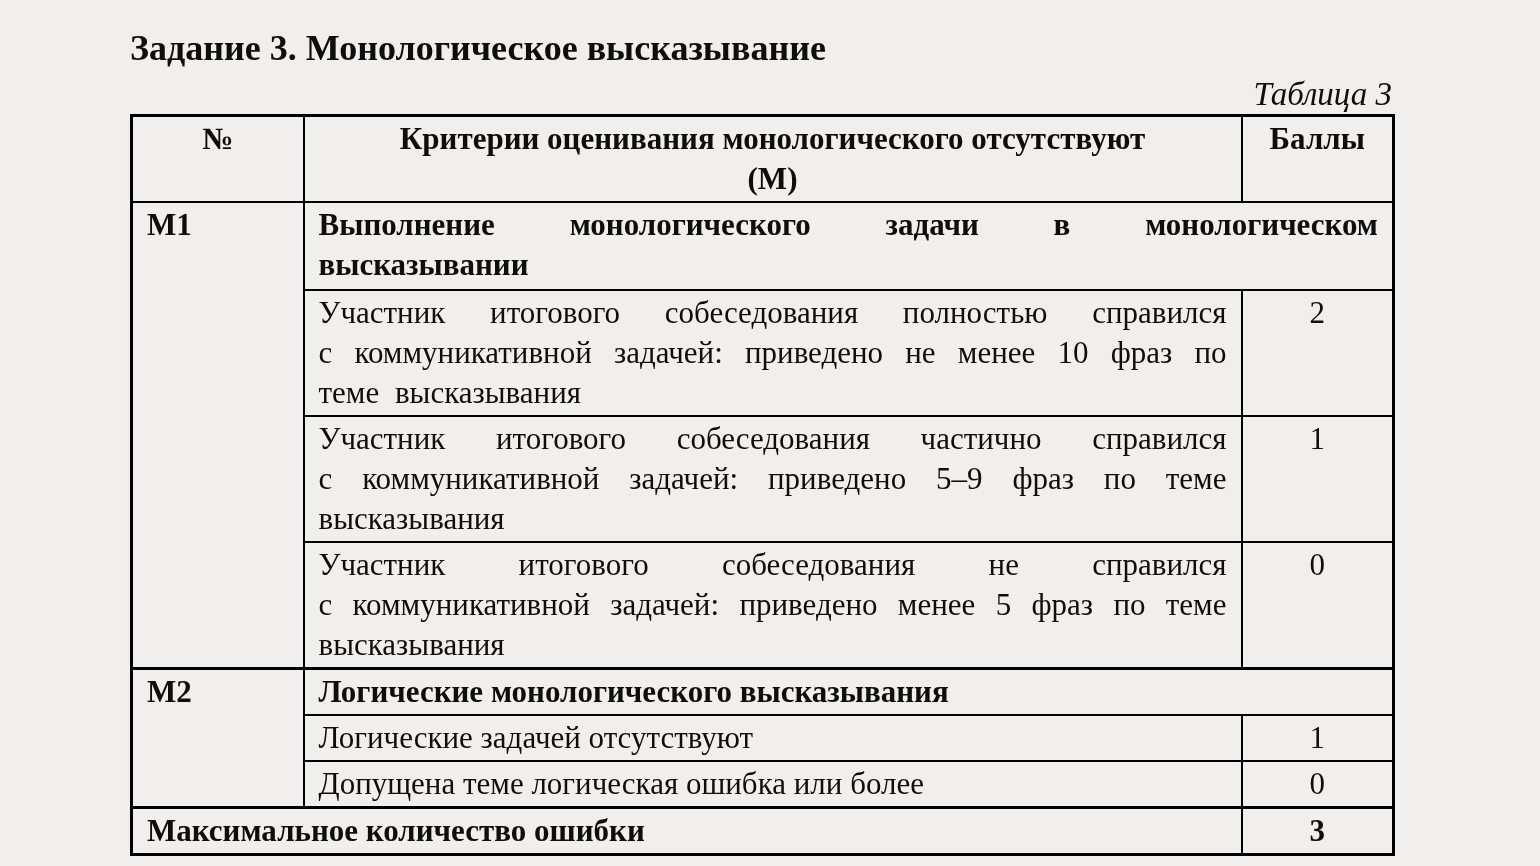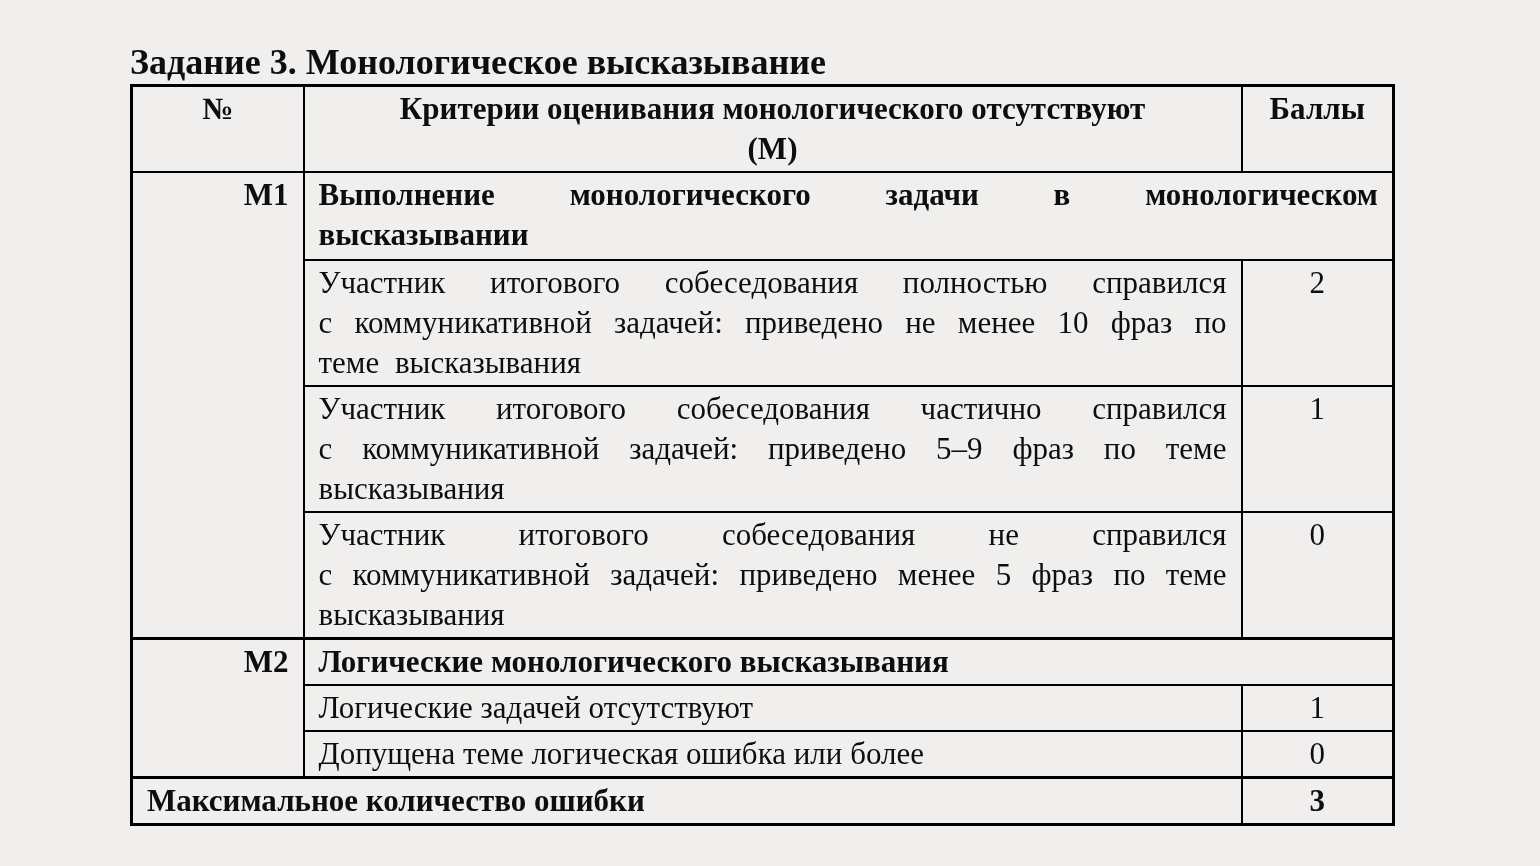--- a/index.html
+++ b/index.html
@@ -11,21 +11,21 @@
   html, body { margin: 0; padding: 0; }
   body {
     width: 1540px;
     height: 866px;
     background: var(--color-background);
     color: var(--color-text);
     font-family: "Liberation Serif", serif;
     overflow: hidden;
   }
   .page {
-    padding: 40px 148px 0 130px;
+    padding: 26px 148px 0 130px;
     width: 1540px;
   }
   .content {
     width: 1262px;
   }
   .doc-title {
     font-size: 36px;
     font-weight: bold;
     line-height: 44px;
     margin: 0;
@@ -46,21 +46,21 @@
   table.criteria td, table.criteria th {
     border: 2px solid var(--color-border);
     vertical-align: top;
     padding: 2px 14px;
     font-size: 31px;
     line-height: 40px;
     overflow: hidden;
   }
   tr.block-sep > td { border-top: 3px solid var(--color-border); }
   .c-num {
-    text-align: right;
+    text-align: left;
     font-weight: bold;
     padding-left: 4px;
     padding-right: 4px;
   }
   th.c-head {
     font-weight: bold;
     text-align: center;
   }
   .hdr-inner {
     max-width: 800px;
@@ -94,20 +94,21 @@
   }
 </style>
 </head>
 <body>
 
 <div class="page">
   <div class="content">
 
     <h1 class="doc-title">Задание 3. Монологическое высказывание</h1>
 
+    <div class="table-caption">Таблица 3</div>
 
     <table class="criteria">
       <colgroup>
         <col style="width:172px">
         <col style="width:938px">
         <col style="width:152px">
       </colgroup>
 
       <tbody>
           <tr style="height:80px">

